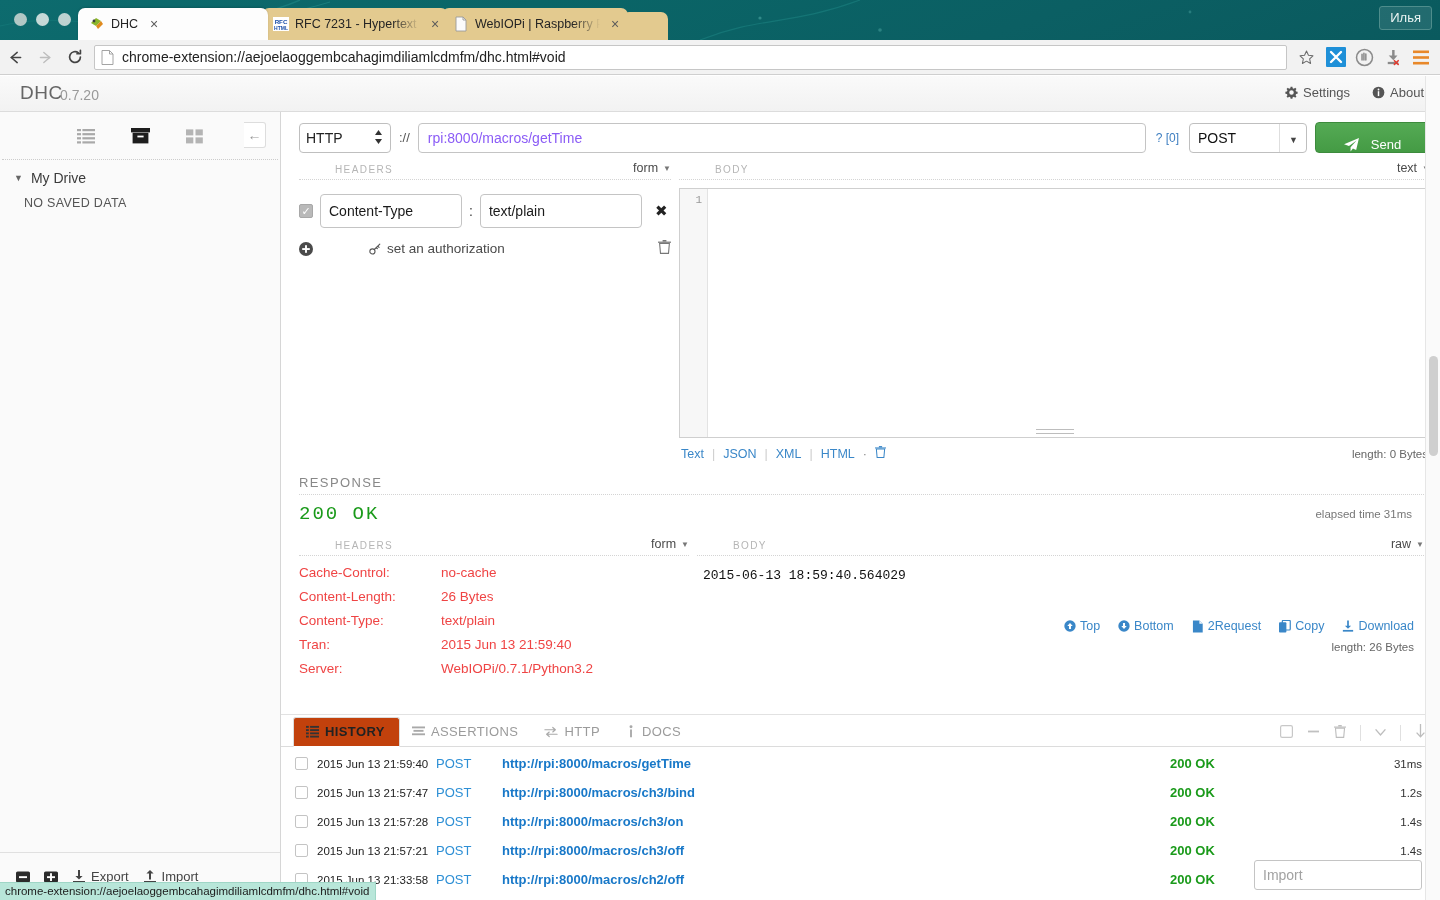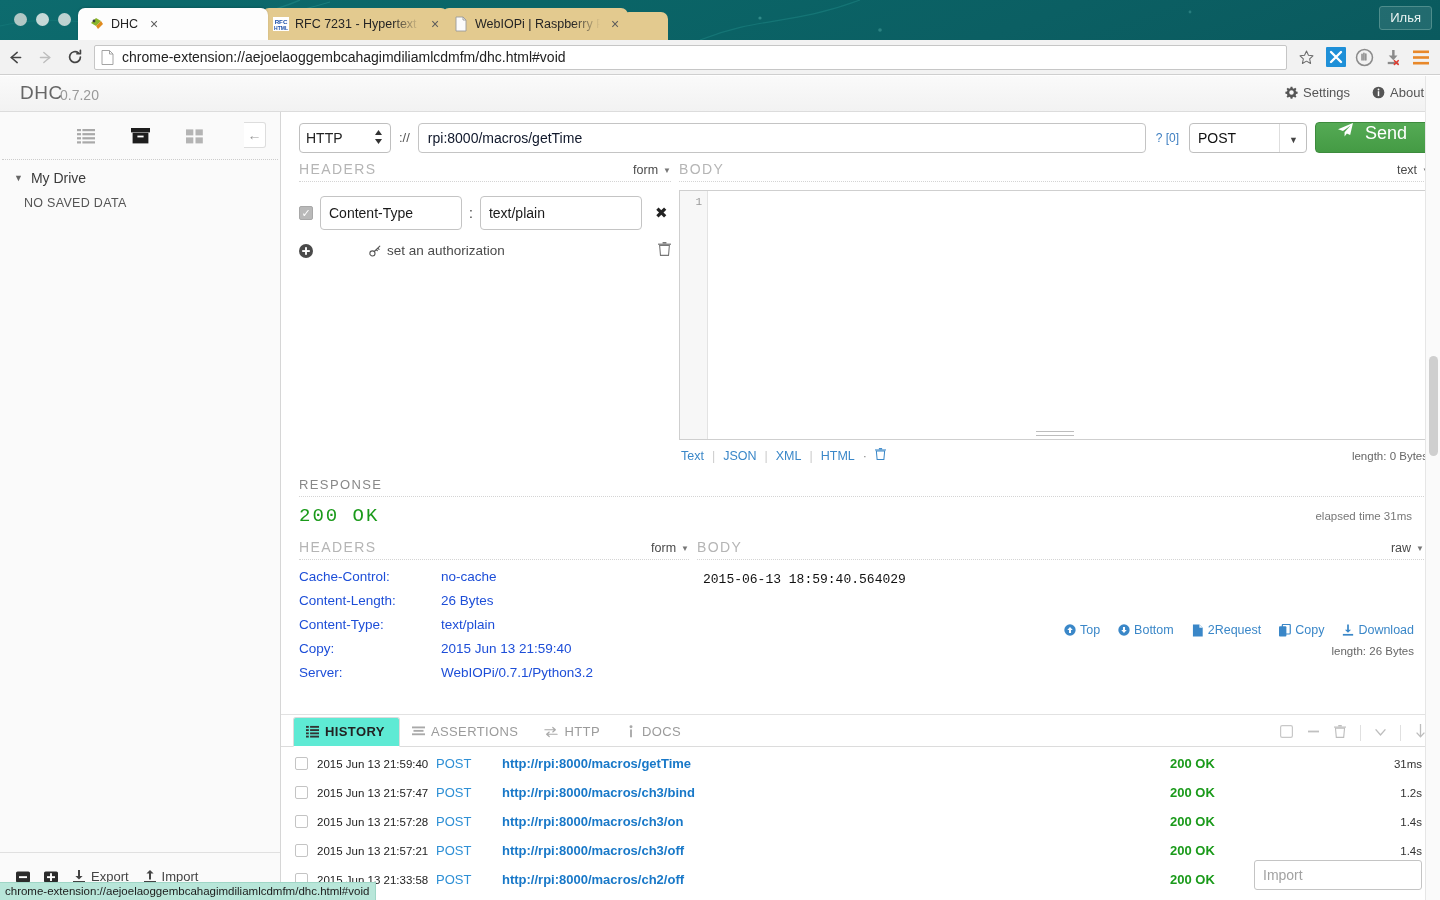--- a/index.html
+++ b/index.html
@@ -87,37 +87,37 @@
   #main { position: absolute; left: 281px; top: 36px; width: 1159px; height: 788px; background: #fff; }
 
   
   #request-bar { display: flex; align-items: center; gap: 0; padding: 10px 10px 8px 18px; }
   #scheme-select { width: 92px; height: 30px; border: 1px solid #bfbfbf; border-radius: 4px; background: #fff;
     font-size: 14px; color: #222; padding: 0 6px; display: flex; align-items: center; position: relative; }
   #scheme-select .spin { position: absolute; right: 7px; top: 6px; display: flex; flex-direction: column;
     align-items: center; gap: 2px; color: #333; }
   #scheme-sep { font-size: 13px; color: #555; margin: 0 8px; }
   #url-input { flex: 1; height: 30px; border: 1px solid #c4c4c4; border-radius: 4px; background: #fff;
-    font-size: 14px; color: #0f172a; padding: 0 9px; display: flex; align-items: center; }
+    font-size: 14px; color: #8b5cf6; padding: 0 9px; display: flex; align-items: center; }
   #qmark { font-size: 12px; color: #3f7fc1; margin: 0 10px; white-space: nowrap; }
   #method-select { width: 118px; height: 30px; border: 1px solid #bfbfbf; border-radius: 4px; background: #fff;
     display: flex; align-items: center; font-size: 14px; color: #111; padding-left: 8px; position: relative; }
   #method-select .mdiv { position: absolute; right: 26px; top: 0; height: 28px; border-left: 1px solid #dedede; }
   #method-select .mcaret { position: absolute; right: 8px; top: 11px; font-size: 9px; color: #444; }
   #send-btn { width: 115px; height: 31px; margin-left: 8px; border-radius: 4px;
-    background: linear-gradient(#55aa55,#449b44); border: 1px solid #3d8b3d; color: #fff; font-size: 18px;
-    display: flex; align-items: flex-start; justify-content: center; gap: 12px; }
+    background: linear-gradient(#55aa55,#449b44); border: 1px solid #3d8b3d; color: #fff; font-size: 13px;
+    display: flex; align-items: flex-end; justify-content: center; gap: 12px; }
 
   
   #req-cols { display: flex; padding: 0 10px 0 0; }
   #req-headers { width: 390px; padding-left: 18px; }
   #req-body { flex: 1; padding-left: 8px; }
   .sec-label-row { display: flex; align-items: flex-end; justify-content: space-between;
      border-bottom: 1px dotted #d4d4d4; padding-bottom: 4px; }
-  .sec-label { font-size: 14px; color: #b5b5b5; letter-spacing: 1.4px; }
+  .sec-label { font-size: 10px; color: #b5b5b5; letter-spacing: 1.4px; margin-left: 36px; }
   .sec-mode { font-size: 12.5px; color: #4a4a4a; display: flex; align-items: center; gap: 5px; }
   .sec-mode .mc { font-size: 8px; color: #777; }
 
   .hdr-row { display: flex; align-items: center; gap: 7px; margin-top: 14px; }
   .hdr-check { width: 14px; height: 14px; border-radius: 2px; background: #b9b9b9; border: 1px solid #a8a8a8;
     color: #fff; font-size: 11px; display: flex; align-items: center; justify-content: center; }
   .hdr-field { height: 28px; border: 1px solid #c4c4c4; border-radius: 4px; display: flex; align-items: center;
     padding: 16px 8px; font-size: 14px; color: #1a1a1a; background: #fff; }
   .hdr-field.k { width: 142px; }
   .hdr-field.v { width: 162px; }
@@ -143,37 +143,37 @@
   
   #response { padding: 14px 16px 0 18px; }
   #resp-label { font-size: 13px; color: #888; letter-spacing: 1.4px; border-bottom: 1px dotted #d4d4d4;
     padding-bottom: 4px; }
   #resp-status-row { display: flex; align-items: center; justify-content: space-between; margin-top: 8px; }
   #resp-status { font-family: "Liberation Mono", monospace; font-size: 19px; color: #1a9a1a; letter-spacing: 2px; }
   #resp-elapsed { font-size: 11.5px; color: #777; padding-right: 12px; }
   #resp-cols { display: flex; margin-top: 12px; }
   #resp-headers { width: 390px; }
   #resp-body-col { flex: 1; padding-left: 8px; }
-  .rh-row { display: flex; font-size: 13.5px; color: #1d4ed8; margin-top: 9px; }
+  .rh-row { display: flex; font-size: 13.5px; color: #ef4444; margin-top: 9px; }
   .rh-k { width: 142px; }
   #resp-body-text { font-family: "Liberation Mono", monospace; font-size: 13px; color: #111; margin-top: 12px;
     padding-left: 6px; }
   #resp-actions { display: flex; justify-content: flex-end; gap: 18px; font-size: 12.5px; color: #3a87c8;
     margin-top: 36px; padding-right: 10px; }
   #resp-actions .ra { display: flex; align-items: center; gap: 4px; }
   #resp-len { text-align: right; font-size: 11.5px; color: #666; margin-top: 8px; padding-right: 10px; }
 
   
   #hpanel { position: absolute; left: 281px; bottom: 0; width: 1159px; height: 186px; background: #fff;
     border-top: 1px solid #e2e2e2; }
   #htabs { display: flex; align-items: flex-end; height: 32px; border-bottom: 1px solid #dcdcdc;
     padding-left: 12px; position: relative; }
   .htab { display: flex; align-items: center; gap: 6px; font-size: 13px; padding: 6px 14px 7px 12px;
     color: #9b9b9b; letter-spacing: .4px; }
-  .htab.active { color: #222; background: #5eead4; border: 1px solid #dcdcdc; border-bottom: 1px solid #fff;
+  .htab.active { color: #222; background: #c2410c; border: 1px solid #dcdcdc; border-bottom: 1px solid #fff;
     border-radius: 3px 3px 0 0; margin-bottom: -1px; font-weight: bold; }
   #htab-tools { position: absolute; right: 14px; bottom: 5px; display: flex; align-items: center; gap: 14px;
     color: #bdbdbd; font-size: 13px; }
   #htab-tools .sep { width: 1px; height: 16px; background: #e0e0e0; }
   #hrows { padding-top: 2px; }
   .hrow { display: flex; align-items: center; height: 29px; font-size: 12px; padding-left: 14px; }
   .hrow .hcheck { width: 13px; height: 13px; border: 1px solid #c4c4c4; border-radius: 2px; background: #fff;
     flex: 0 0 13px; }
   .hrow .htime { width: 128px; padding-left: 9px; color: #222; font-size: 11.5px; }
   .hrow .hmethod { width: 66px; color: #2d8fd5; font-size: 13px; }
@@ -543,21 +543,21 @@
           </div>
           <div class="rh-row">
             <span class="rh-k">Content-Length:</span>
             <span>26 Bytes</span>
           </div>
           <div class="rh-row">
             <span class="rh-k">Content-Type:</span>
             <span>text/plain</span>
           </div>
           <div class="rh-row">
-            <span class="rh-k">Copy:</span>
+            <span class="rh-k">Tran:</span>
             <span>2015 Jun 13 21:59:40</span>
           </div>
           <div class="rh-row">
             <span class="rh-k">Server:</span>
             <span>WebIOPi/0.7.1/Python3.2</span>
           </div>
         </div>
 
         <div id="resp-body-col">
           <div class="sec-label-row">

